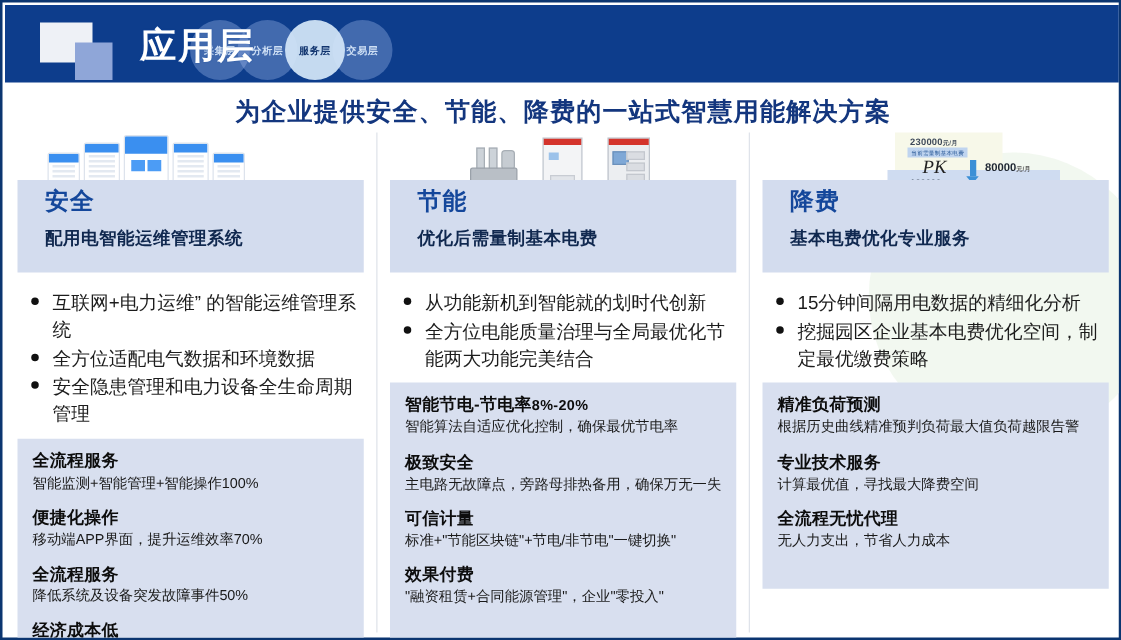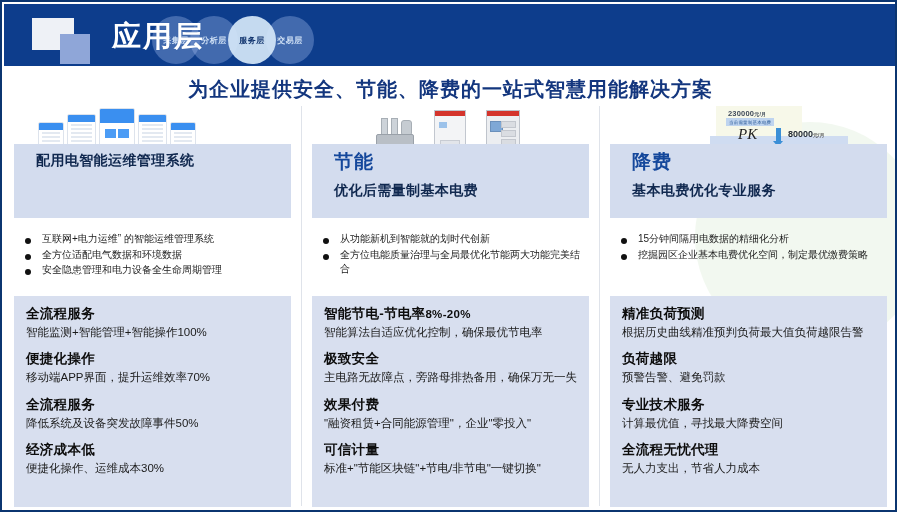--- a/index.html
+++ b/index.html
@@ -113,21 +113,21 @@
 
   .bullets{
     margin:14px 0 0 6px;
     padding:0 4px 0 0;
     list-style:none;
     min-height:56px;
   }
   .bullets li{
     position:relative;
     padding-left:22px;
-    font-size:10px;color:#1c1c1c;
+    font-size:15px;color:#1c1c1c;
     line-height:1.45;
     margin-bottom:1px;
   }
   .bullets li:before{
     content:"";
     position:absolute;left:5px;top:6px;
     width:6px;height:6px;border-radius:50%;
     background:#111;
   }
 
@@ -269,20 +269,21 @@
               <div class="bar"></div>
               <div class="ln"></div>
               <div class="ln"></div>
               <div class="ln"></div>
               <div class="ln"></div>
             </div>
         </div>
       </div>
 
       <div class="card-head">
+        <div class="k-title">安全</div>
         <div class="k-sub">配用电智能运维管理系统</div>
       </div>
 
       <ul class="bullets">
         <li>互联网+电力运维” 的智能运维管理系统</li>
         <li>全方位适配电气数据和环境数据</li>
         <li>安全隐患管理和电力设备全生命周期管理</li>
       </ul>
 
       <div class="facts">
@@ -343,26 +344,26 @@
       <div class="facts">
         <div class="fact">
           <div class="f-title"><span>智能节电-节电率</span><span class="small">8%-20%</span></div>
           <div class="f-desc">智能算法自适应优化控制，确保最优节电率</div>
         </div>
         <div class="fact">
           <div class="f-title">极致安全</div>
           <div class="f-desc">主电路无故障点，旁路母排热备用，确保万无一失</div>
         </div>
         <div class="fact">
+          <div class="f-title">可信计量</div>
+          <div class="f-desc">标准+"节能区块链"+节电/非节电"一键切换"</div>
+        </div>
+        <div class="fact">
           <div class="f-title">效果付费</div>
           <div class="f-desc">"融资租赁+合同能源管理"，企业"零投入"</div>
-        </div>
-        <div class="fact">
-          <div class="f-title">可信计量</div>
-          <div class="f-desc">标准+"节能区块链"+节电/非节电"一键切换"</div>
         </div>
       </div>
     </div>
 
     <div class="col">
       <div class="art">
         <div class="pk">
           <div class="band-top"></div>
           <div class="band-btm"></div>
           <div class="n1"><span>230000</span><i>元/月</i></div>
@@ -385,24 +386,20 @@
         <li>15分钟间隔用电数据的精细化分析</li>
         <li>挖掘园区企业基本电费优化空间，制定最优缴费策略</li>
       </ul>
 
       <div class="facts">
         <div class="fact">
           <div class="f-title">精准负荷预测</div>
           <div class="f-desc">根据历史曲线精准预判负荷最大值负荷越限告警</div>
         </div>
         <div class="fact">
-          <div class="f-title">负荷越限</div>
-          <div class="f-desc">预警告警、避免罚款</div>
-        </div>
-        <div class="fact">
           <div class="f-title">专业技术服务</div>
           <div class="f-desc">计算最优值，寻找最大降费空间</div>
         </div>
         <div class="fact">
           <div class="f-title">全流程无忧代理</div>
           <div class="f-desc">无人力支出，节省人力成本</div>
         </div>
       </div>
     </div>
 

